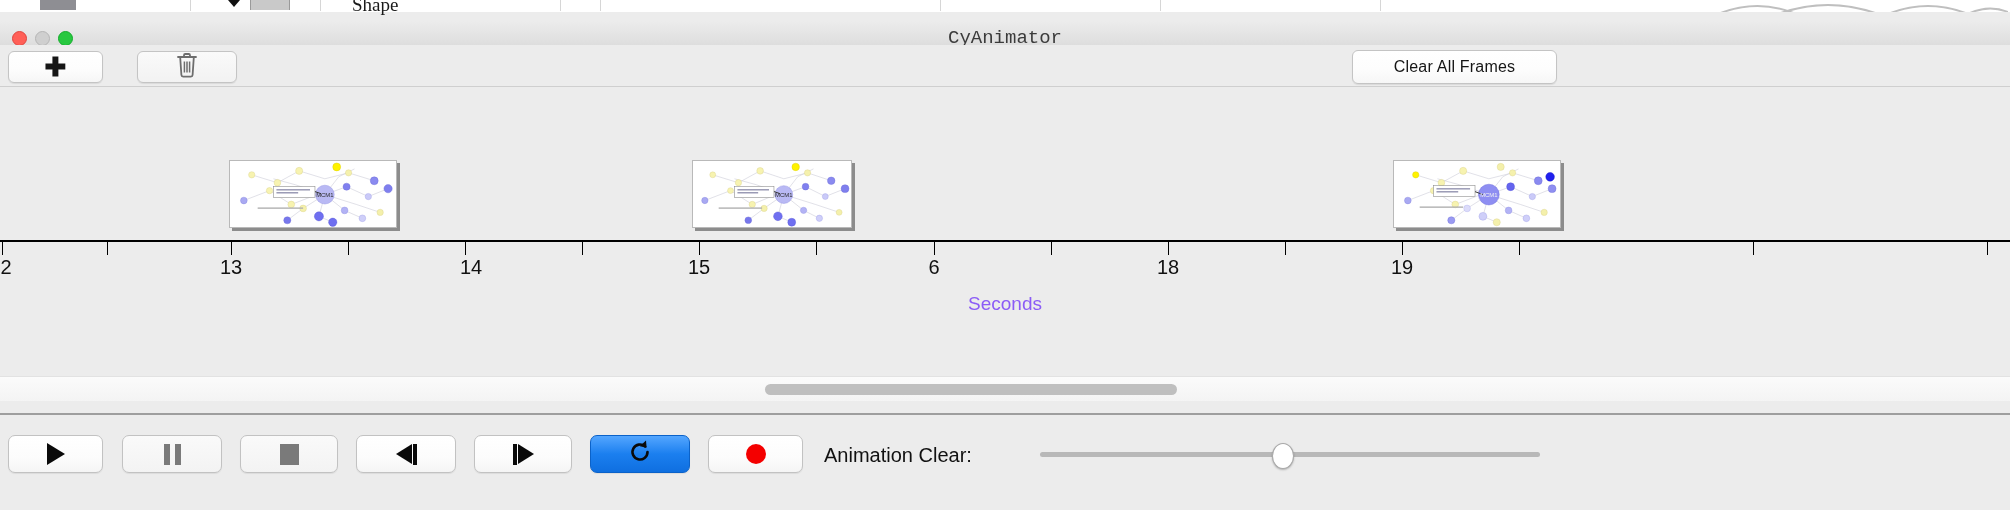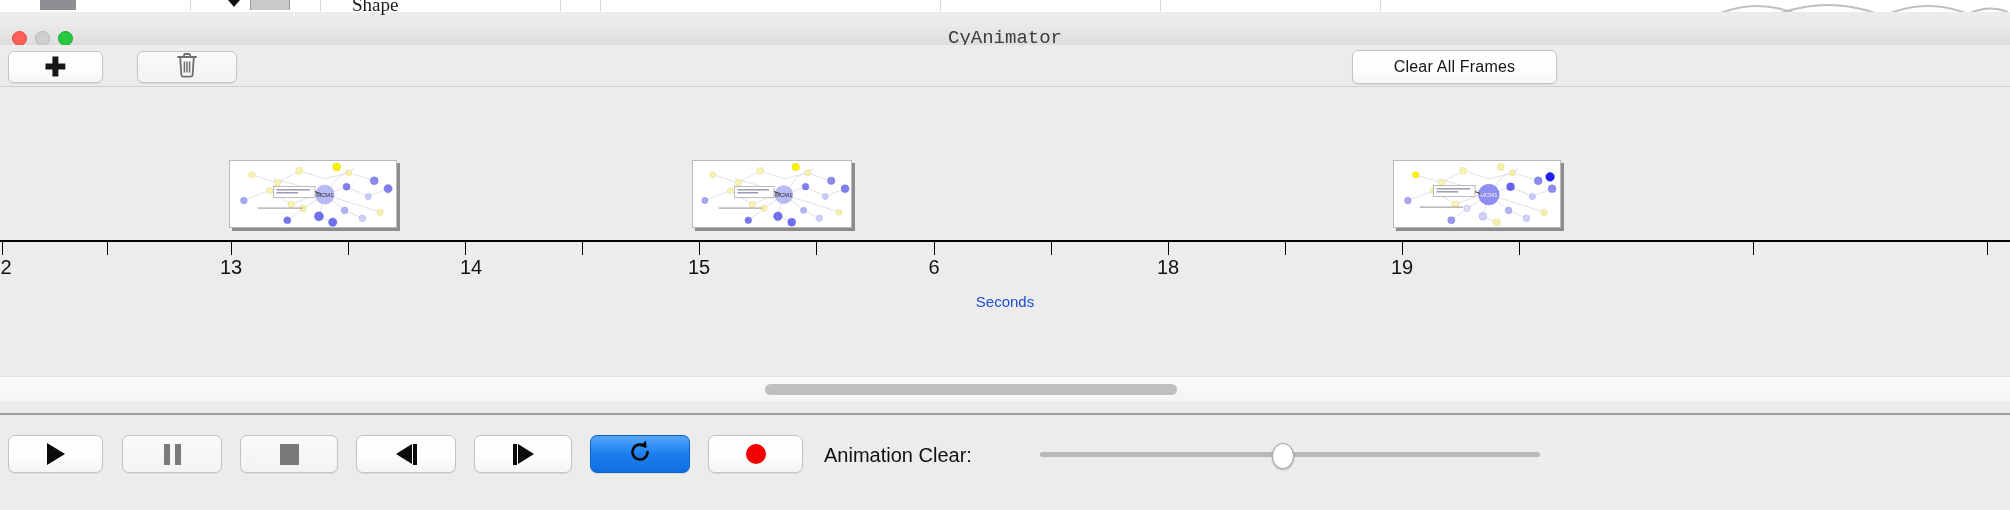--- a/index.html
+++ b/index.html
@@ -104,21 +104,21 @@
   }
   .tick {
     position: absolute; top: 154px; width: 1px; height: 13px; background: #000;
   }
   .tick-label {
     position: absolute; top: 168px; font-size: 20px; color: #111;
     transform: translateX(-50%); white-space: nowrap;
   }
   .axis-title {
     position: absolute; top: 205px; left: 0; width: 2010px; text-align: center;
-    font-size: 15px; color: #1d4ed8;
+    font-size: 19px; color: #8b5cf6;
   }
 
   
   .scroll-area {
     position: absolute; top: 288px; left: 0; width: 2010px; height: 25px;
     background: linear-gradient(to bottom,#fbfbfb 0%,#f4f4f4 100%);
     border-top: 1px solid #e2e2e2;
   }
   .scroll-thumb {
     position: absolute; top: 7px; left: 765px; width: 412px; height: 11px;

